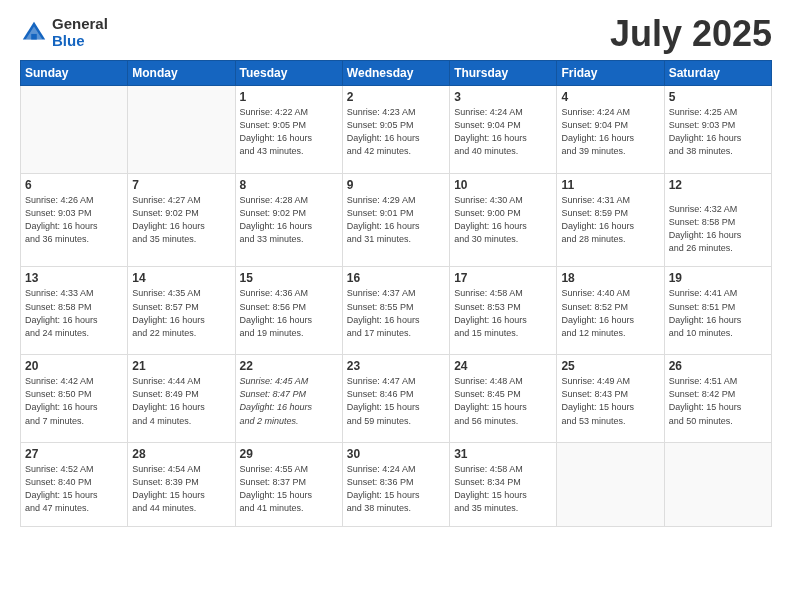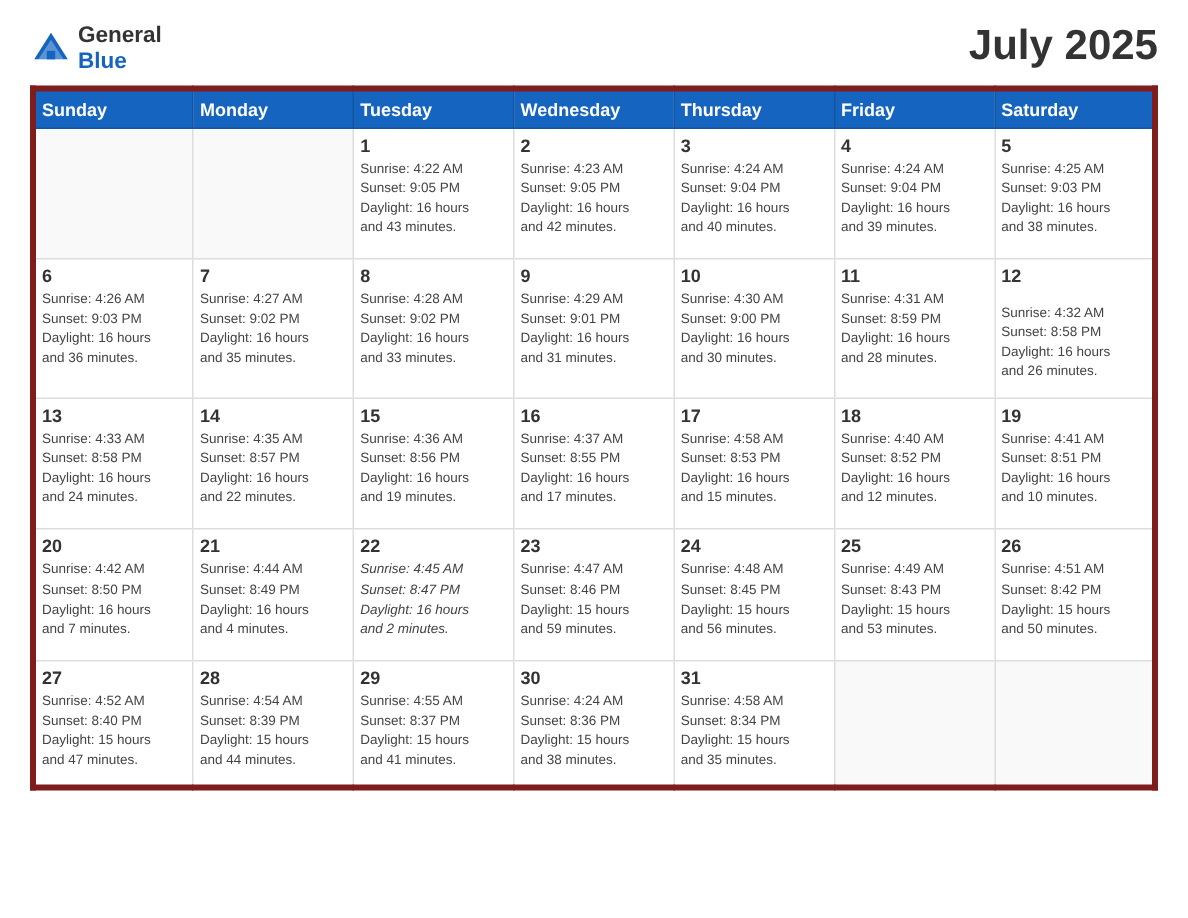--- a/index.html
+++ b/index.html
@@ -44,33 +44,33 @@
       color: #1565c0;
     }
     .logo-icon {
       width: 28px;
       height: 28px;
     }
     .title-block {
       text-align: right;
     }
     .month-year {
-      font-size: 28px;
+      font-size: 36px;
       font-weight: bold;
       color: #333;
       line-height: 1;
     }
     .location {
       font-size: 14px;
       color: #555;
       margin-top: 2px;
     }
     .calendar {
       flex: 1;
-      border: 4px solid #7f1d1d;
+      border: 1px solid #7f1d1d;
       border-collapse: collapse;
       width: 100%;
       table-layout: fixed;
     }
     .calendar th {
       background-color: #1565c0;
       color: white;
       font-size: 12px;
       font-weight: bold;
       padding: 5px 4px;

